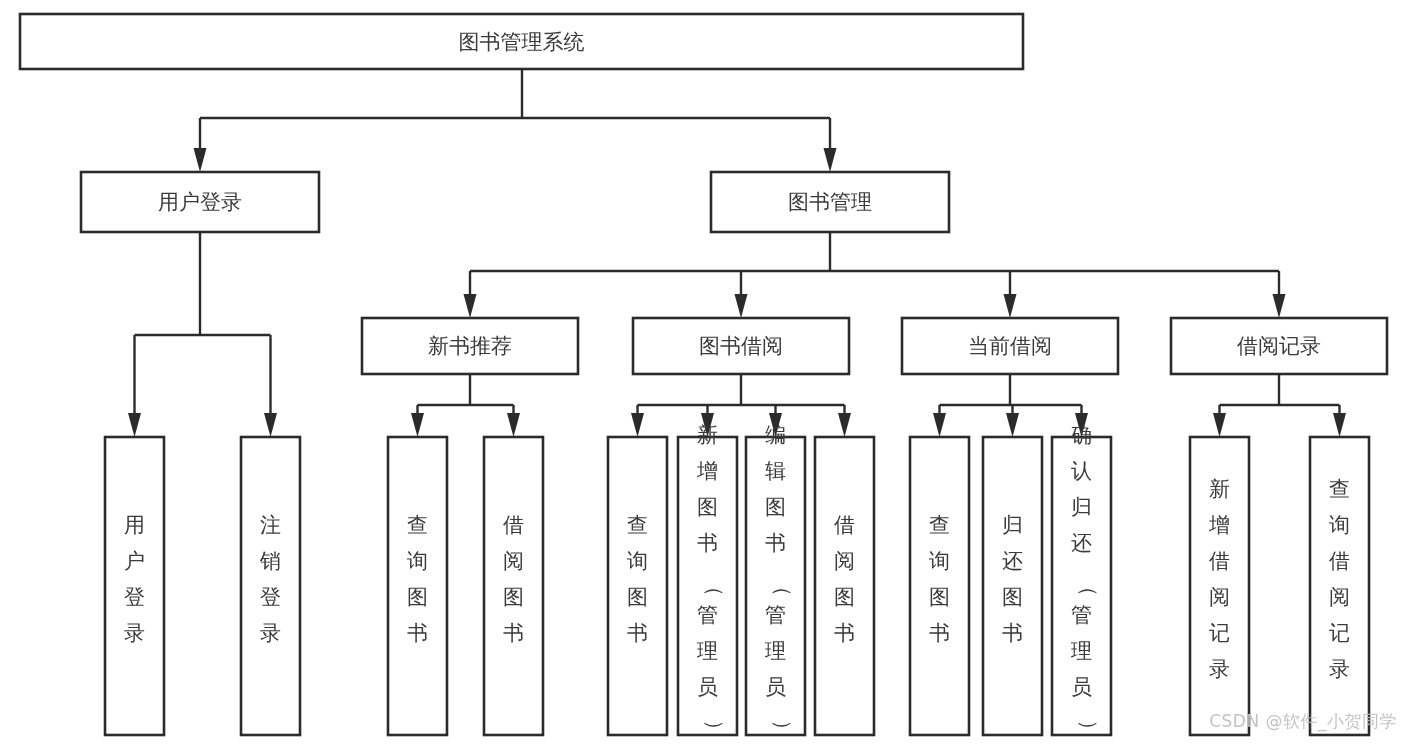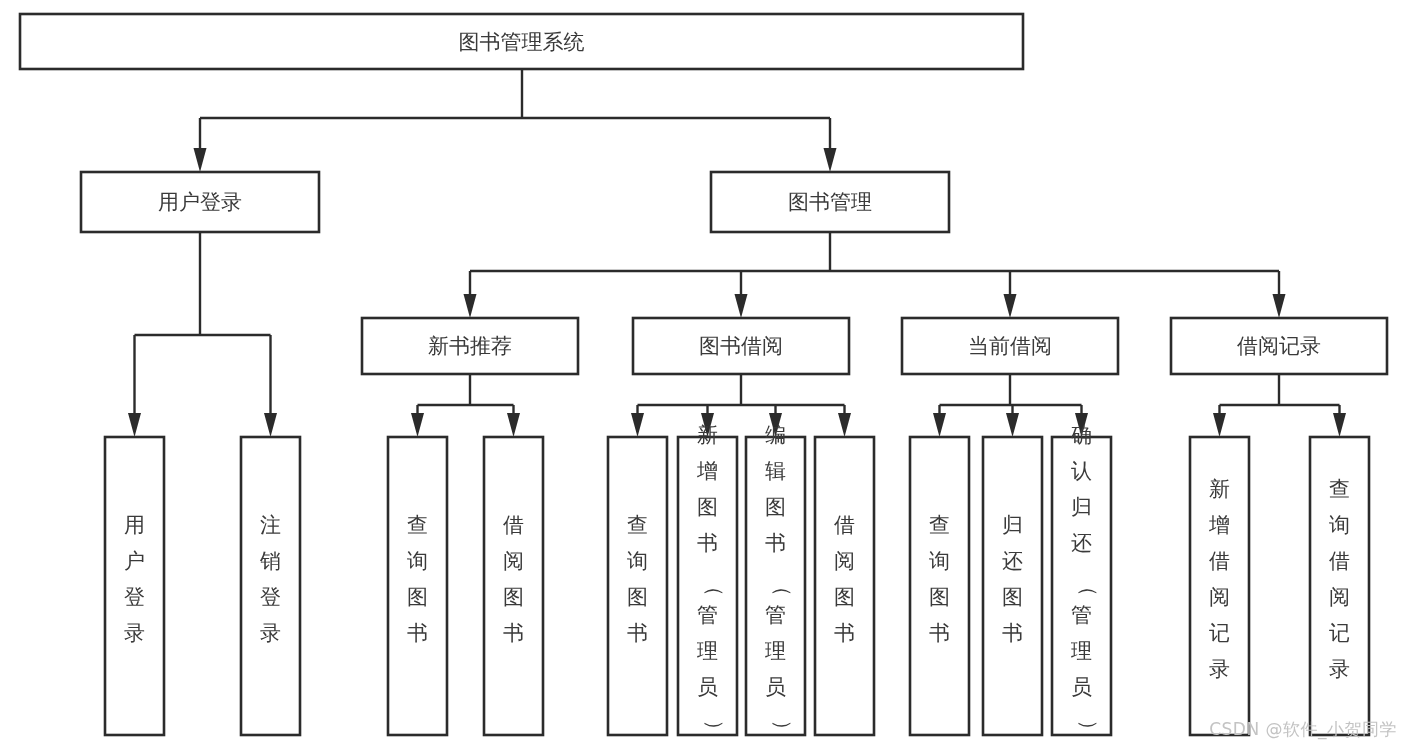--- a/index.html
+++ b/index.html
@@ -57,21 +57,21 @@
   }
   .leaf-label {
     font-family: "DejaVu Sans", "Liberation Sans", sans-serif;
     font-size: 21px;
     fill: #3a3a3a;
     text-anchor: middle;
   }
   .watermark {
     position: absolute;
     right: 8px;
-    bottom: 6px;
+    bottom: 14px;
     font-family: "DejaVu Sans", "Liberation Sans", sans-serif;
     font-size: 17px;
     color: #c3c3c3;
     letter-spacing: 0.5px;
     white-space: nowrap;
     user-select: none;
   }
 </style>
 </head>
 <body>

